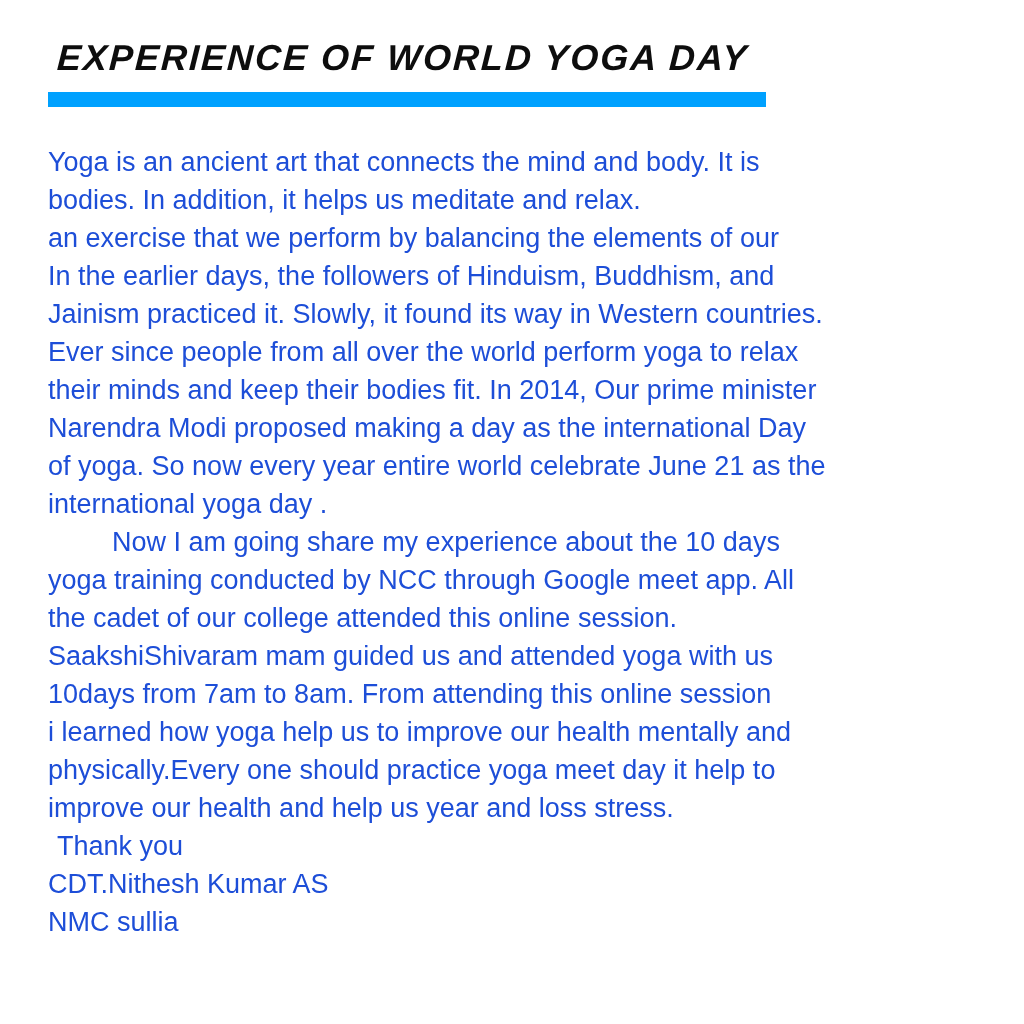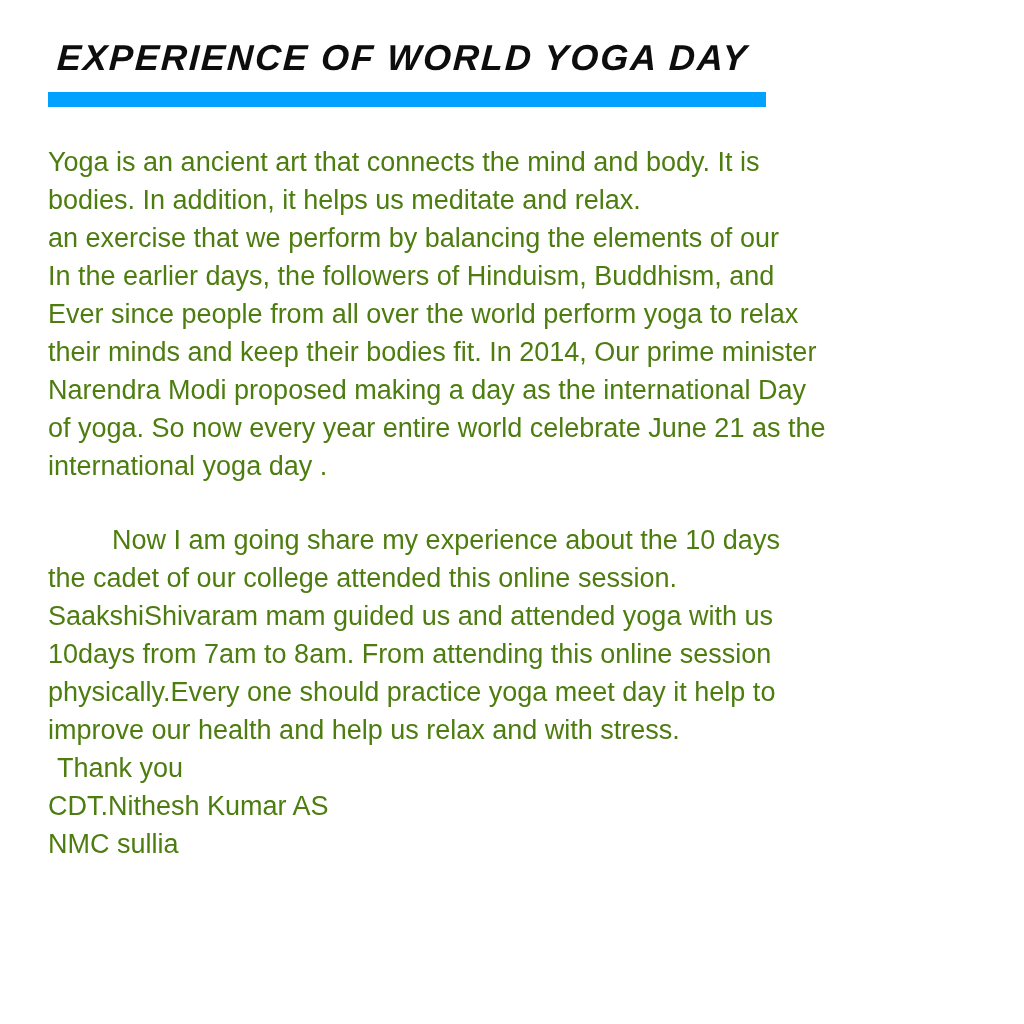--- a/index.html
+++ b/index.html
@@ -48,33 +48,36 @@
   .line {
     white-space: nowrap;
   }
 </style>
 </head>
 <body>
 
 <div class="page">
   <h1 class="title" style="color: rgb(13, 13, 13);">EXPERIENCE OF WORLD YOGA DAY</h1>
   <div class="underline" style="background: rgb(0, 161, 255);"></div>
-  <div class="essay" id="essay-body" style="color: #4d7c0f;">
+  <div class="essay" id="essay-body" style="color: #1d4ed8;">
       <div class="line">Yoga is an ancient art that connects the mind and body. It is</div>
       <div class="line">bodies. In addition, it helps us meditate and relax.</div>
       <div class="line">an exercise that we perform by balancing the elements of our</div>
       <div class="line">In the earlier days, the followers of Hinduism, Buddhism, and</div>
+      <div class="line">Jainism practiced it. Slowly, it found its way in Western countries.</div>
       <div class="line">Ever since people from all over the world perform yoga to relax</div>
       <div class="line">their minds and keep their bodies fit. In 2014, Our prime minister</div>
       <div class="line">Narendra Modi proposed making a day as the international Day</div>
       <div class="line">of yoga. So now every year entire world celebrate June 21 as the</div>
       <div class="line">international yoga day .</div>
-      <div class="line" style="padding-left: 64px; margin-top: 36px;">Now I am going share my experience about the 10 days</div>
+      <div class="line" style="padding-left: 64px;">Now I am going share my experience about the 10 days</div>
+      <div class="line">yoga training conducted by NCC through Google meet app. All</div>
       <div class="line">the cadet of our college attended this online session.</div>
       <div class="line">SaakshiShivaram mam guided us and attended yoga with us</div>
       <div class="line">10days from 7am to 8am. From attending this online session</div>
+      <div class="line">i learned how yoga help us to improve our health mentally and</div>
       <div class="line">physically.Every one should practice yoga meet day it help to</div>
-      <div class="line">improve our health and help us relax and with stress.</div>
+      <div class="line">improve our health and help us year and loss stress.</div>
       <div class="line" style="padding-left: 9px;">Thank you</div>
       <div class="line">CDT.Nithesh Kumar AS</div>
       <div class="line">NMC sullia</div>
     </div>
 </div>
 
 </body></html>

